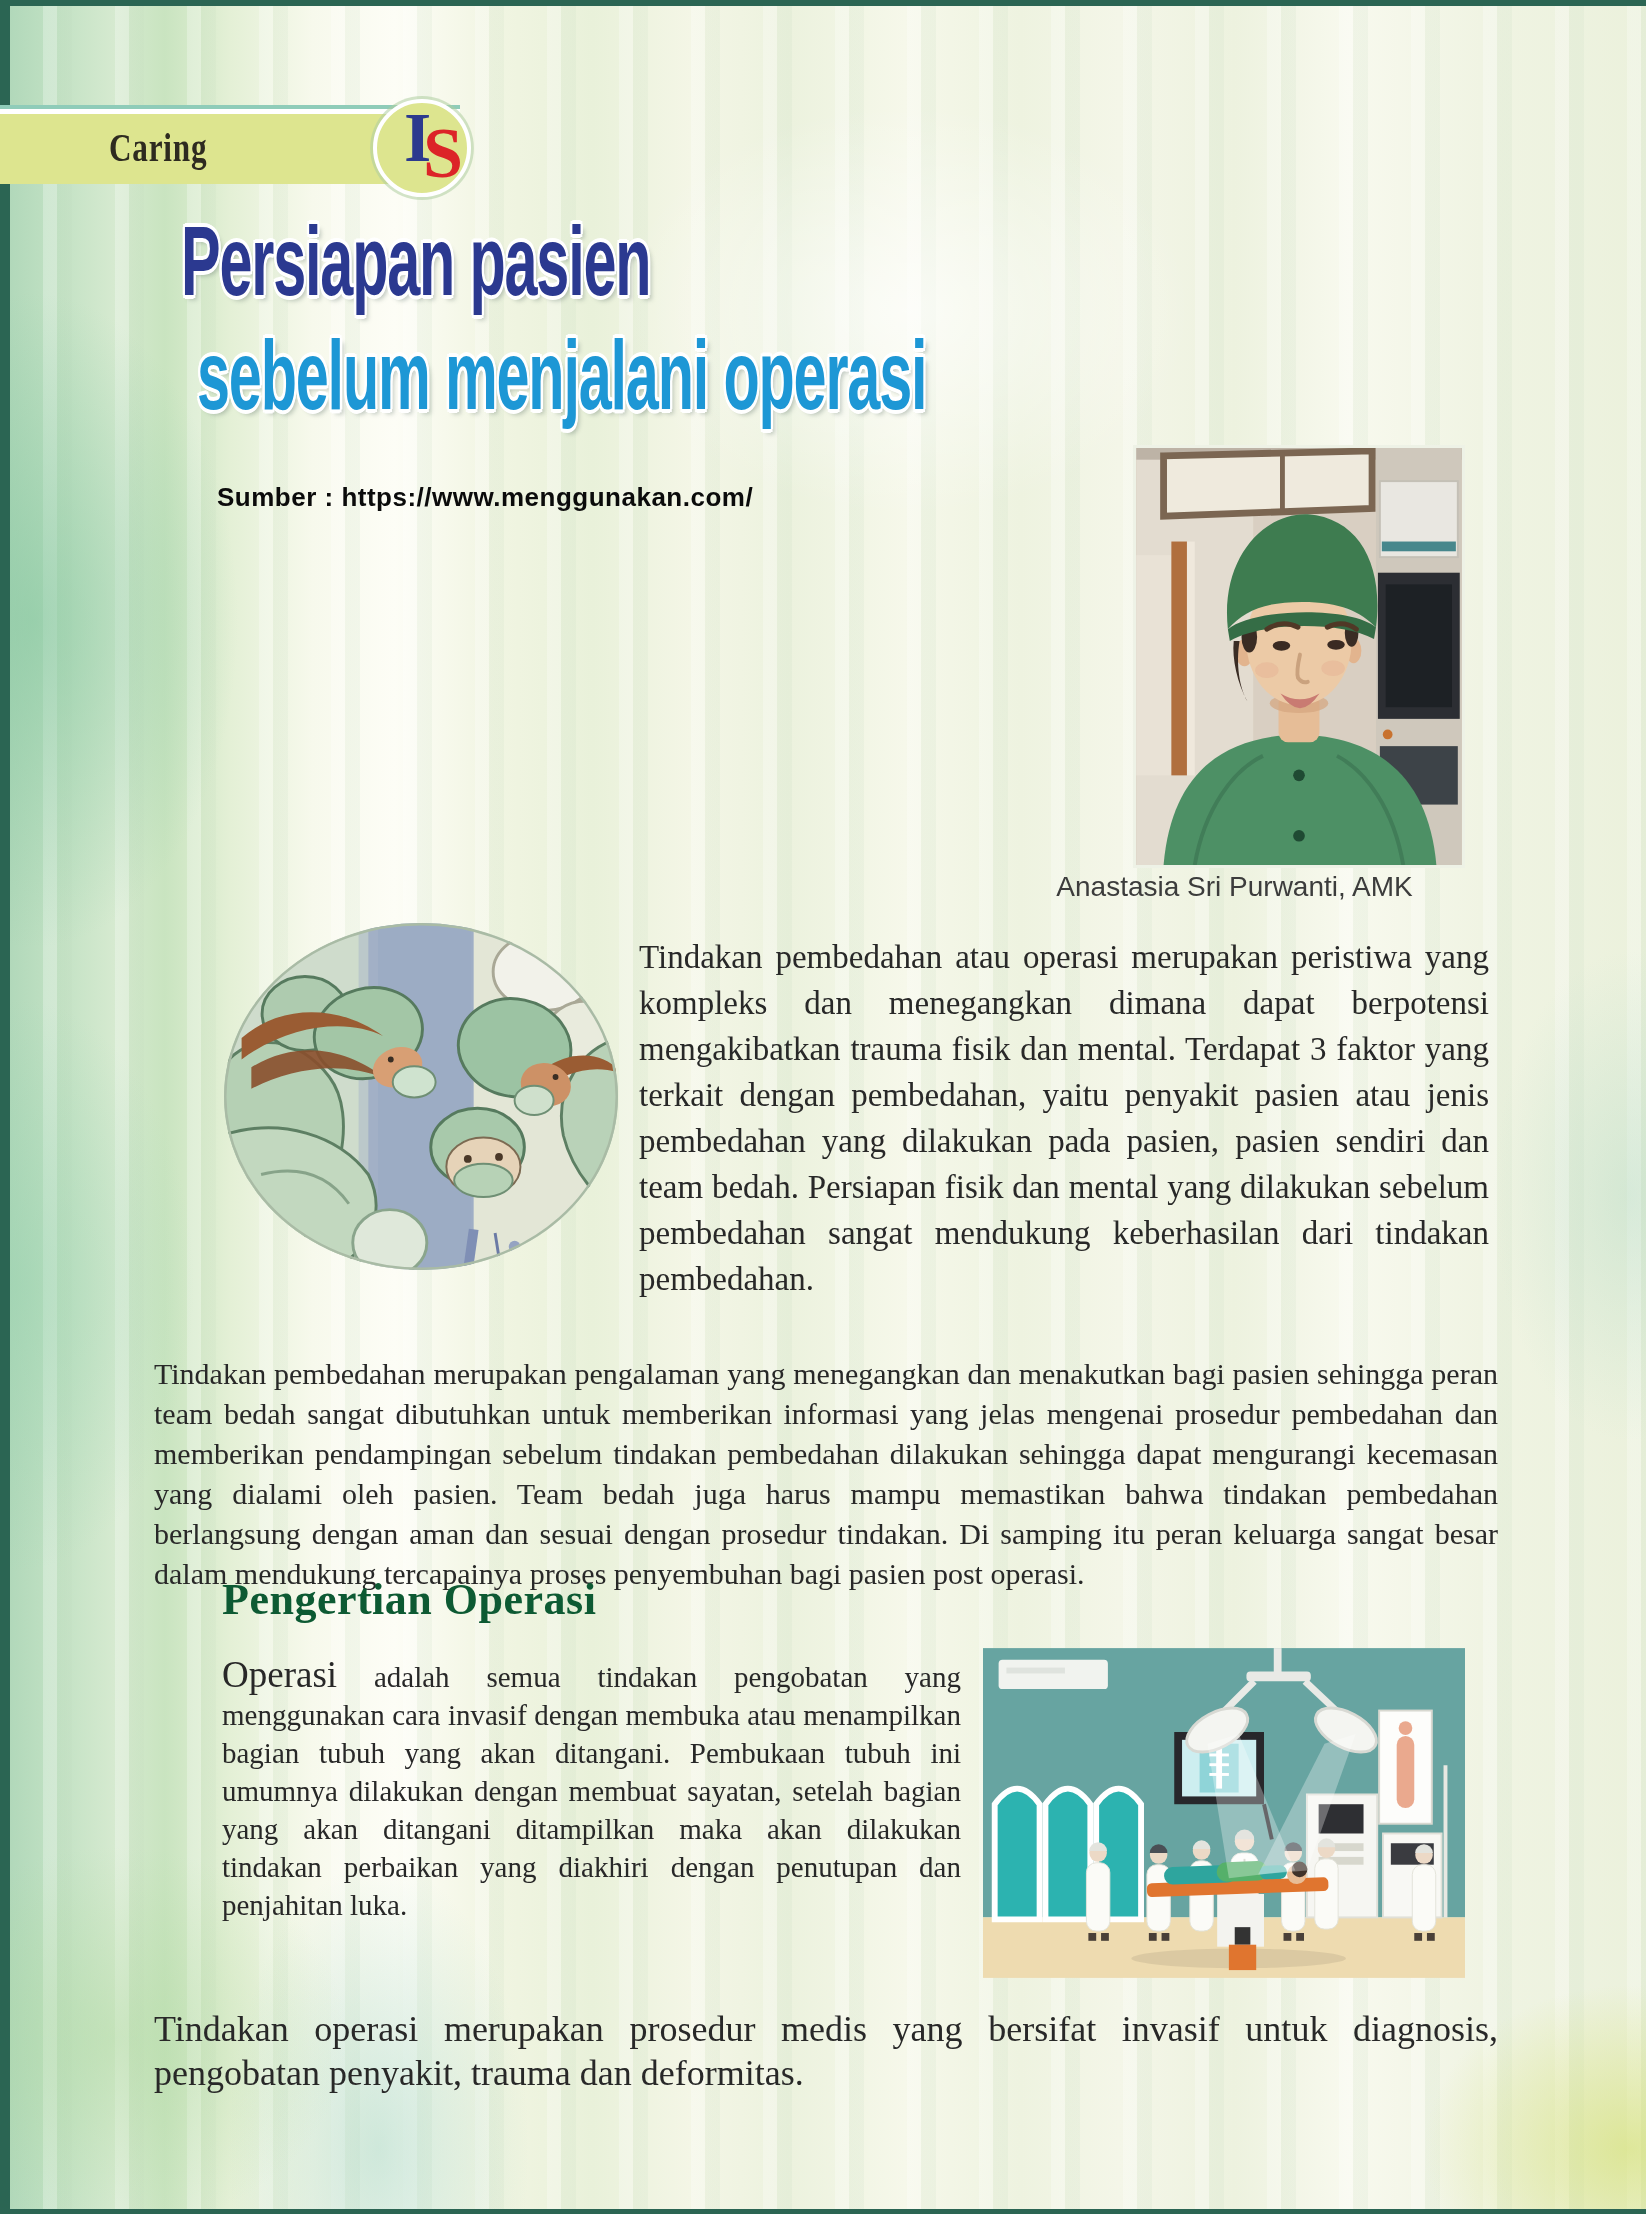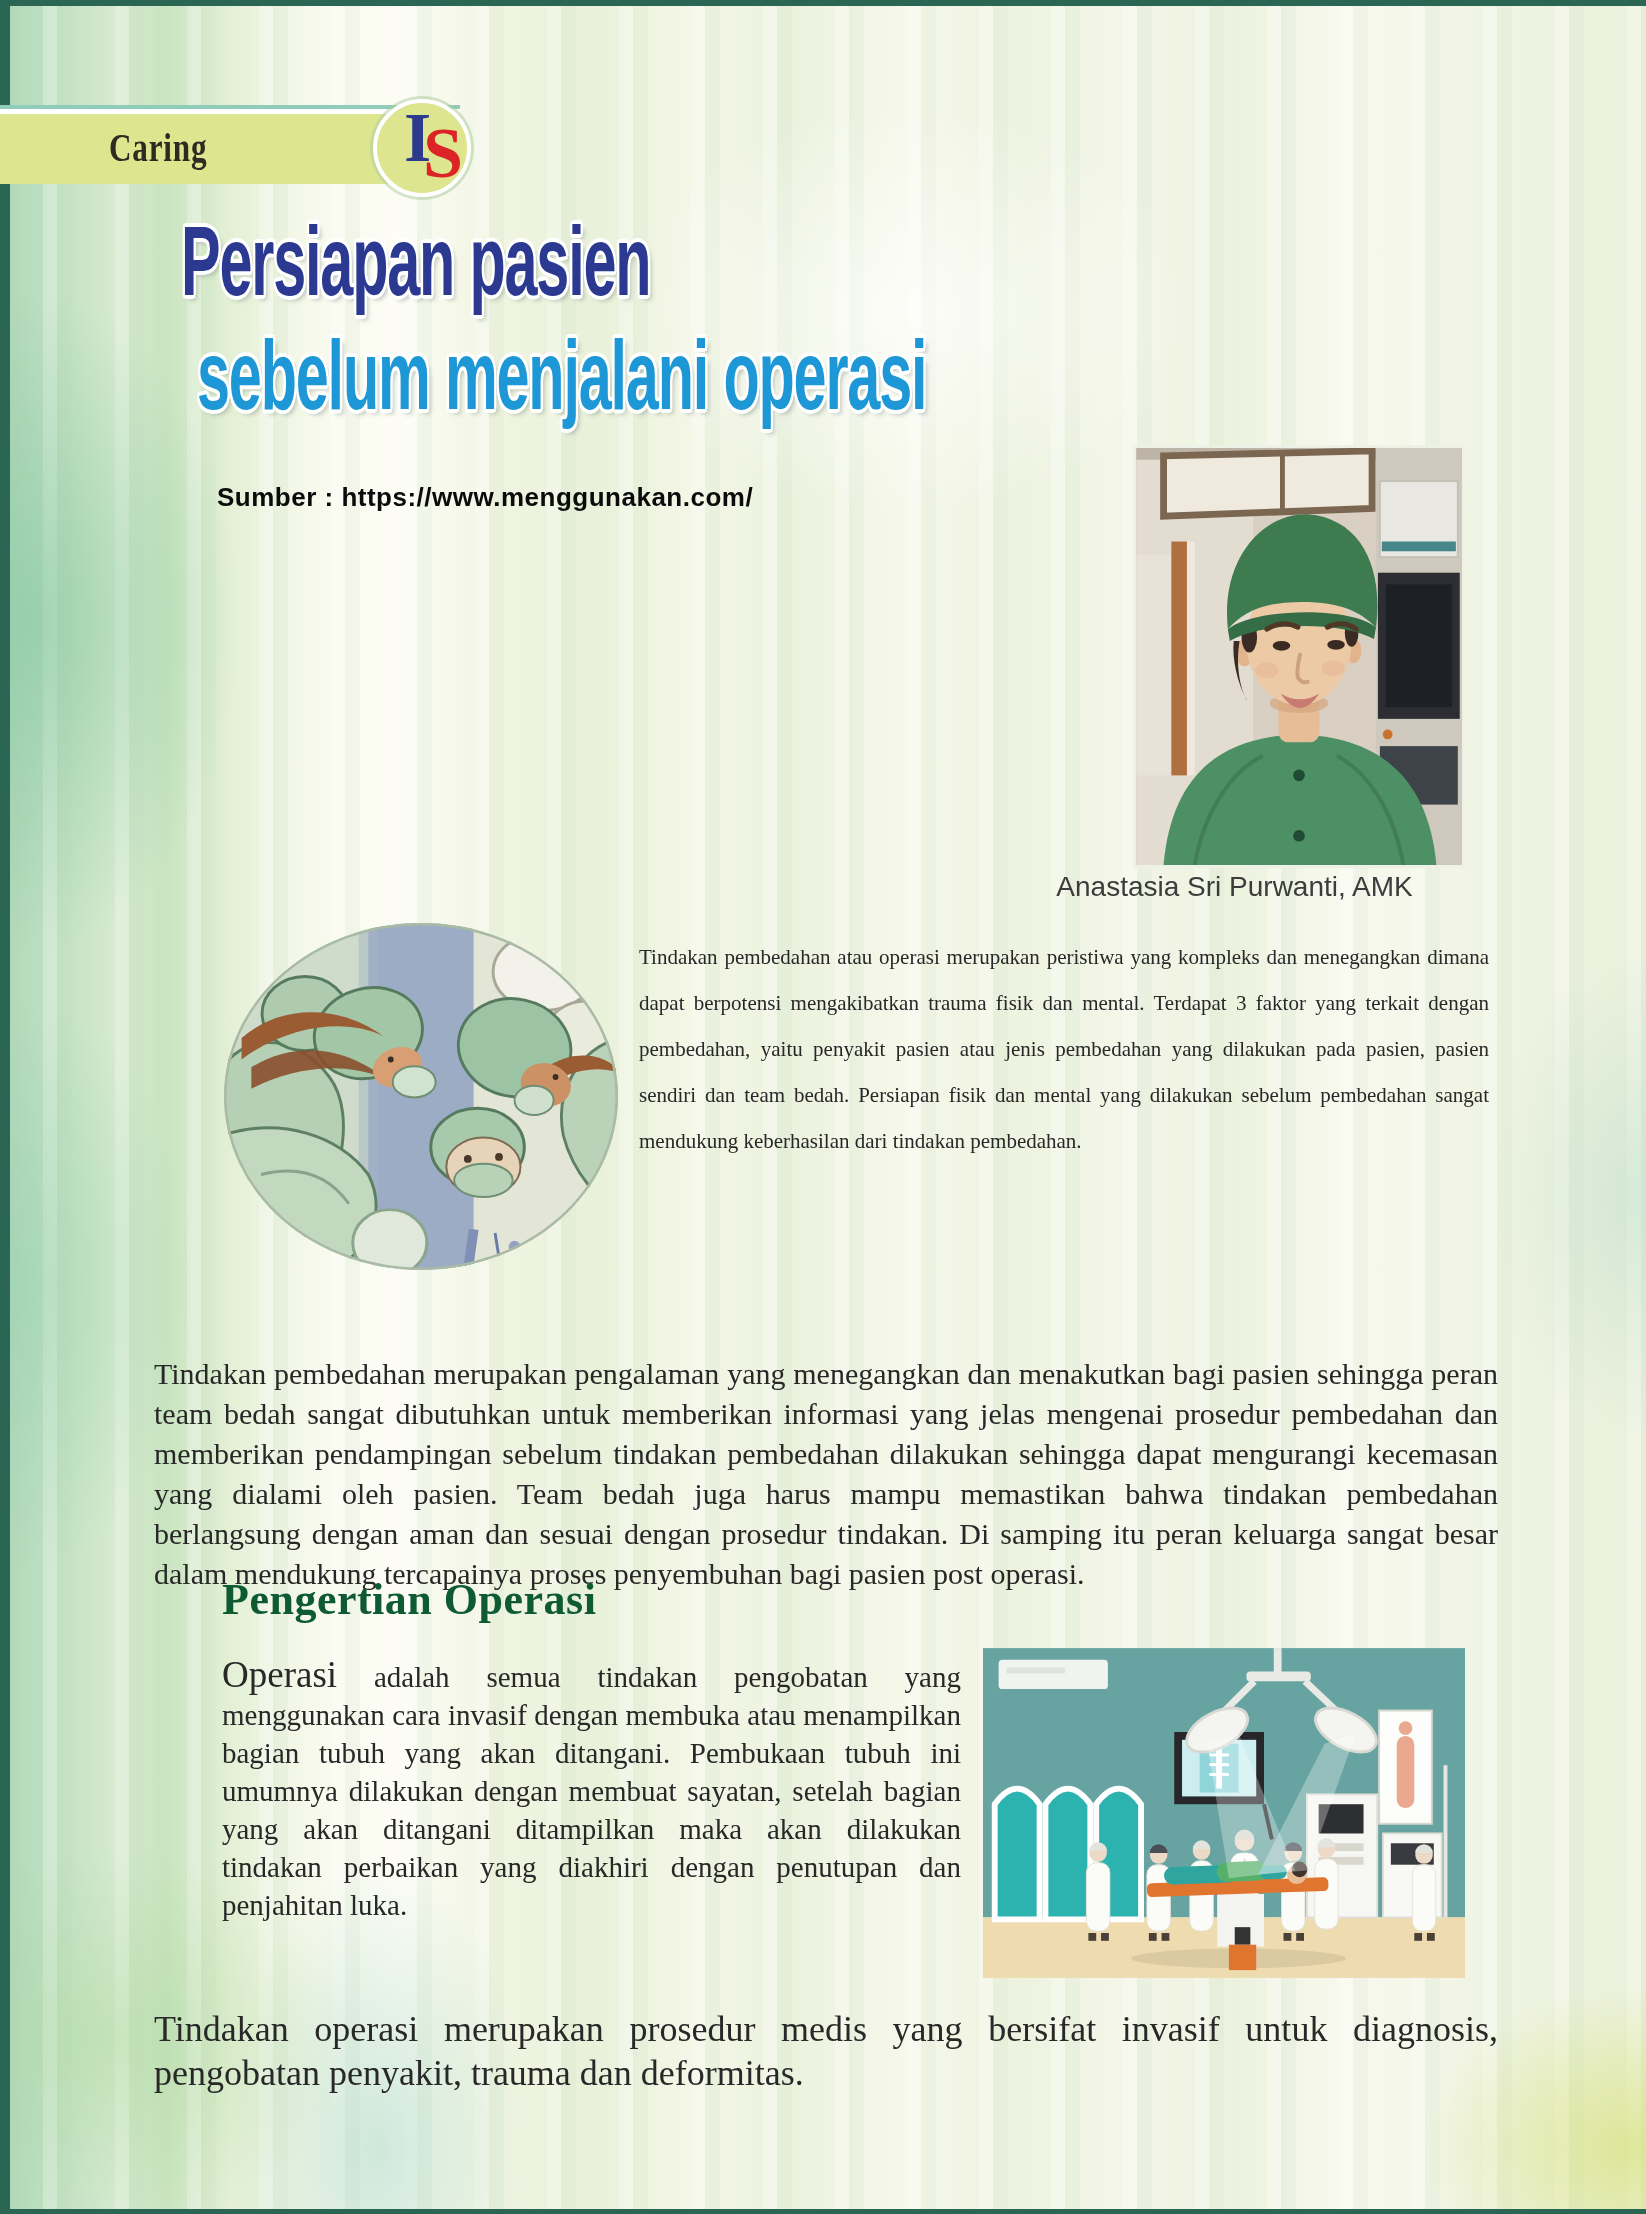--- a/index.html
+++ b/index.html
@@ -63,21 +63,21 @@
   
   .nurse-photo{left:1133px;top:445px;width:326px;height:417px;
     border:3.9px solid #eef2e6;box-sizing:content-box;background:#d9cfc2;}
   .photo-caption{left:1014px;top:871px;width:441px;text-align:center;
     font-family:"Liberation Sans",sans-serif;font-size:28px;color:#3c3c3c;}
   .oval-art{left:222px;top:921px;width:398px;height:351px;}
   .or-art{left:983px;top:1648px;width:482px;height:330px;}
 
   
   .para{color:#282828;text-align:justify;margin:0;}
-  .p1{left:639px;top:934px;width:850px;font-size:21px;line-height:46px;}
+  .p1{left:639px;top:934px;width:850px;font-size:33px;line-height:46px;}
   .p2{left:154px;top:1354px;width:1344px;font-size:30px;line-height:40px;}
   .heading{left:222px;top:1574px;font-family:"Liberation Serif",serif;font-weight:700;
     font-size:44px;color:#0d5a33;letter-spacing:0.5px;margin:0;}
   .p3{left:222px;top:1656px;width:739px;font-size:29px;line-height:38px;}
   .p3-lead{font-size:37px;}
   .p4{left:154px;top:2007px;width:1344px;font-size:36px;line-height:44px;}
 </style>
 </head>
 <body>
 

